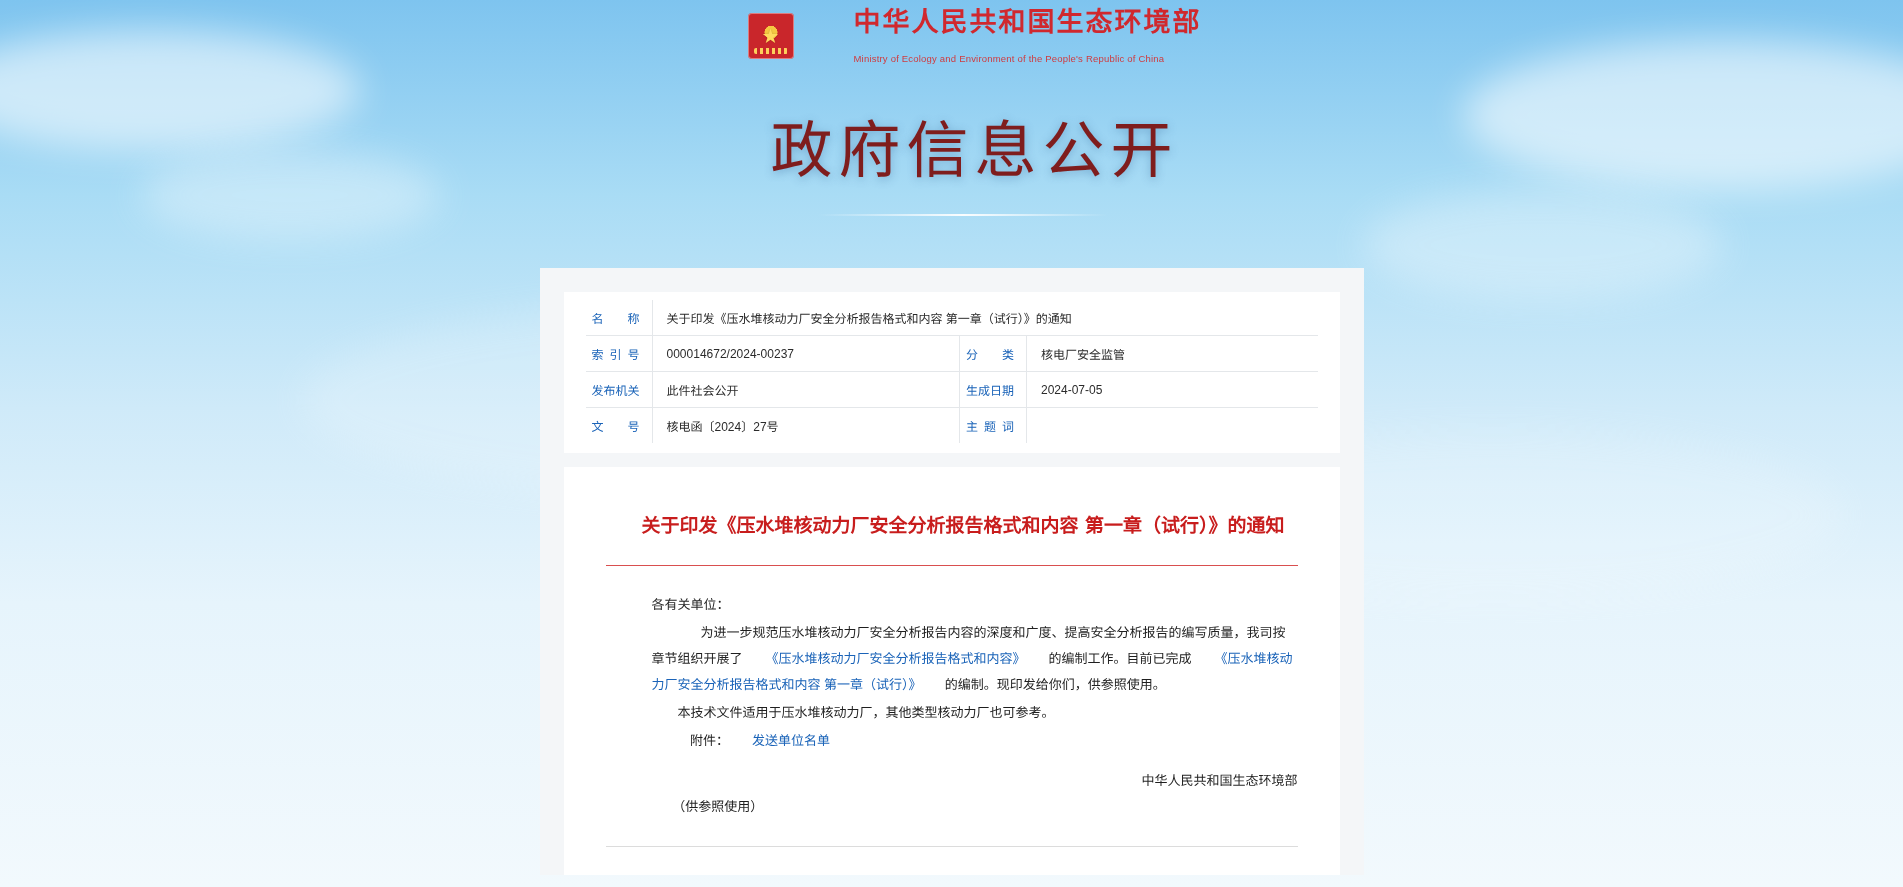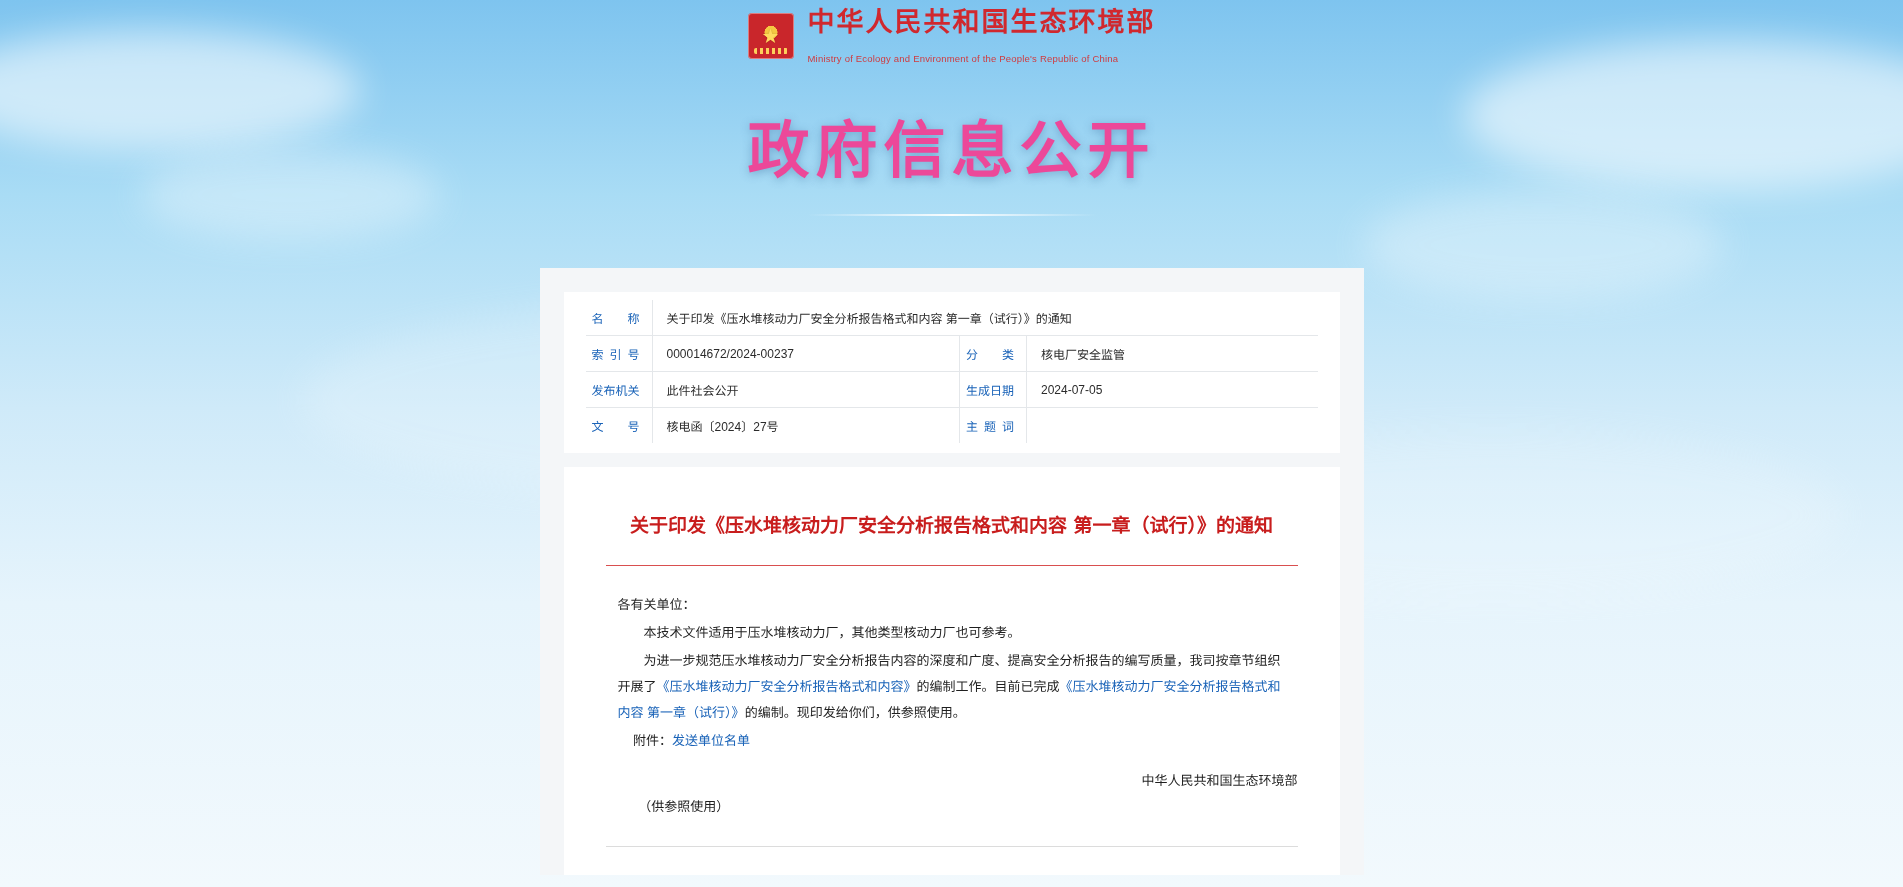--- a/index.html
+++ b/index.html
@@ -1,16 +1,16 @@
 <!DOCTYPE html>
 <html lang="zh-CN"><head>
 <meta charset="utf-8">
 <title>政府信息公开</title>
 <style>
-  * { box-sizing: border-box; }
+  * { box-sizing: border-box; padding-left: 23px; }
   html, body {
     margin: 0; padding: 0;
     width: 1903px; height: 887px;
     overflow: hidden;
     font-family: "Liberation Sans", "DejaVu Sans", sans-serif;
   }
   body {
     background: linear-gradient(180deg, #7ec4ef 0%, #a9dcf5 22%, #cfeaf9 46%, #e6f4fc 68%, #f2f9fd 100%);
     position: relative;
   }
@@ -77,23 +77,23 @@
   }
 
   
   .hero {
     position: relative;
     z-index: 3;
     text-align: center;
     margin-top: 28px;
   }
   .hero-title {
-    color: #ec4899;
+    color: #7f1d1d;
     font-size: 62px;
-    font-weight: bold;
+    font-weight: normal;
     letter-spacing: 6px;
     text-shadow: 0 2px 10px rgba(60,110,160,.45);
     font-family: "DejaVu Sans", "Liberation Sans", sans-serif;
   }
   .hero-rule {
     width: 290px; height: 2px;
     margin: 24px auto 0;
     background: linear-gradient(90deg, rgba(255,255,255,0) 0%, rgba(255,255,255,.95) 50%, rgba(255,255,255,0) 100%);
   }
 
@@ -152,21 +152,21 @@
     text-align: center;
     line-height: 1.65;
     font-family: "DejaVu Sans", "Liberation Sans", sans-serif;
   }
   .doc-sep {
     height: 1px;
     background: #d94f4f;
     margin: 24px 0 26px;
   }
   .doc-body { font-size: 13px; color: #1f1f1f; line-height: 2.0; }
-  .doc-body p { margin: 0 12px 2px; }
+  .doc-body p { margin: 0 0 2px; }
   .indent { text-indent: 2em; }
   .indent1 { text-indent: 1.2em; }
   .link { color: #1a63b8; text-decoration: none; }
   .sign { text-align: right; margin-top: 14px; line-height: 2.0; }
   .note { margin-top: 22px; text-indent: 1.6em; }
   .bottom-rule {
     height: 1px;
     background: #dcdcdc;
     margin: 26px 0 0;
   }
@@ -226,22 +226,22 @@
       </tbody>
     </table>
   </div>
 
   <article class="doc-card">
     <h1 class="doc-title">关于印发《压水堆核动力厂安全分析报告格式和内容 第一章（试行）》的通知</h1>
     <div class="doc-sep"></div>
 
     <div class="doc-body">
       <p>各有关单位：</p>
+      <p class="indent"><span>为进一步规范压水堆核动力厂安全分析报告内容的深度和广度、提高安全分析报告的编写质量，我司按章节组织开展了</span><a class="link" href="#">《压水堆核动力厂安全分析报告格式和内容》</a><span>的编制工作。目前已完成</span><a class="link" href="#">《压水堆核动力厂安全分析报告格式和内容 第一章（试行）》</a><span>的编制。现印发给你们，供参照使用。</span></p>
       <p class="indent">本技术文件适用于压水堆核动力厂，其他类型核动力厂也可参考。</p>
-      <p class="indent"><span>为进一步规范压水堆核动力厂安全分析报告内容的深度和广度、提高安全分析报告的编写质量，我司按章节组织开展了</span><a class="link" href="#">《压水堆核动力厂安全分析报告格式和内容》</a><span>的编制工作。目前已完成</span><a class="link" href="#">《压水堆核动力厂安全分析报告格式和内容 第一章（试行）》</a><span>的编制。现印发给你们，供参照使用。</span></p>
       <p class="indent1"><span>附件：</span><a class="link" href="#">发送单位名单</a></p>
 
       <div class="sign">
         <div>中华人民共和国生态环境部</div>
       </div>
 
       <p class="note">（供参照使用）</p>
     </div>
 
     <div class="bottom-rule"></div>

